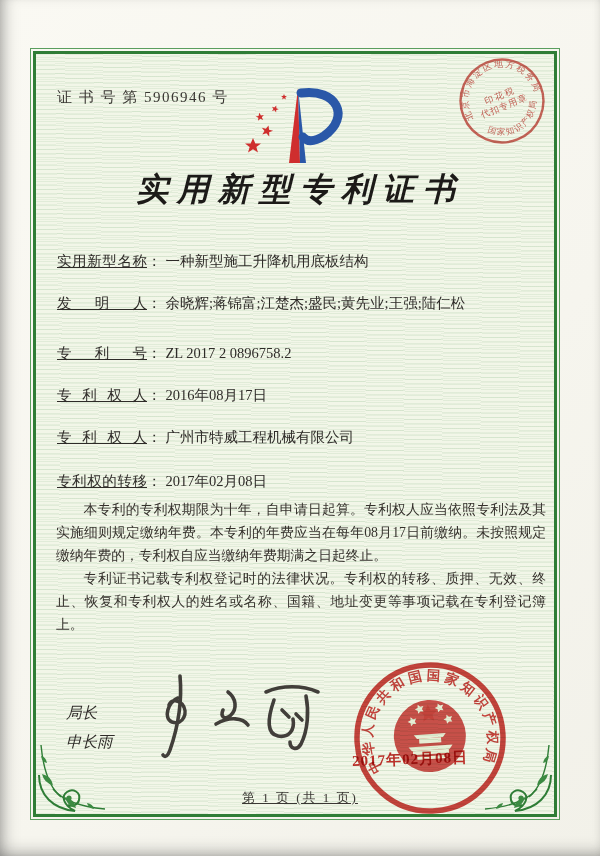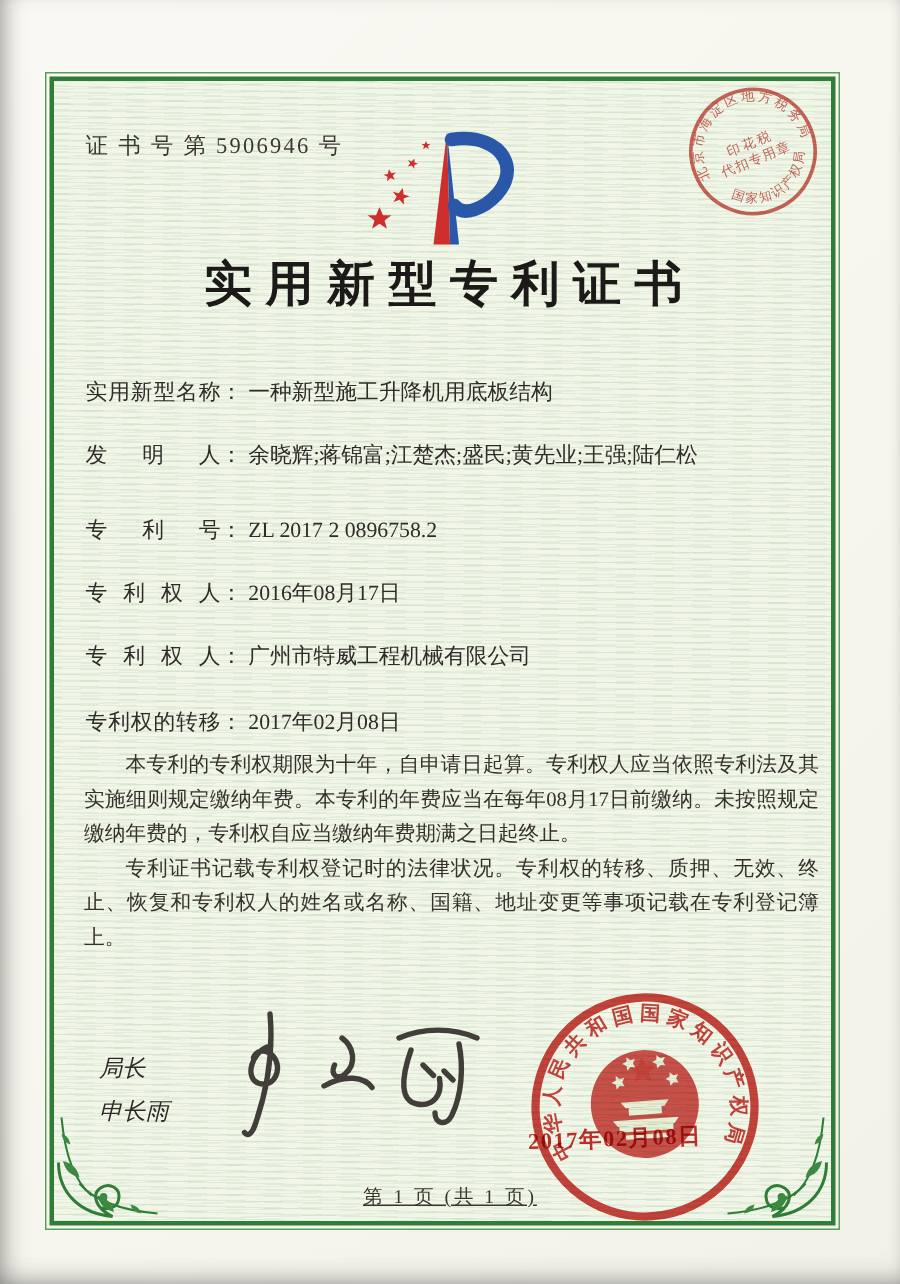--- a/index.html
+++ b/index.html
@@ -24,25 +24,25 @@
       repeating-linear-gradient(1.5deg, rgba(118,172,118,.14) 0 1px, rgba(255,255,255,0) 1px 4px),
       repeating-linear-gradient(178.5deg, rgba(118,172,118,.10) 0 1px, rgba(255,255,255,0) 1px 5px),
       #f2f6e8;
   }
   .cert-number{
     position:absolute;left:57px;top:88px;font-size:15px;letter-spacing:1.5px;color:#3a3733;
   }
   .logo{position:absolute;left:237px;top:84px;width:126px;height:86px;}
   .title{
     position:absolute;left:0;right:0;top:168px;text-align:center;
-    font-size:32px;font-weight:bold;letter-spacing:9px;color:#1c1a18;
+    font-size:32px;font-weight:bold;letter-spacing:9px;color:#1c1a18;font-style:italic;
   }
   .fields{position:absolute;left:57px;top:248px;width:470px;}
   .field-row{position:absolute;left:0;font-size:14.5px;white-space:nowrap;}
-  .field-label{display:inline-block;width:90px;text-align:justify;text-align-last:justify;}
+  .field-label{display:inline-block;width:90px;text-align:justify;text-align-last:justify;text-decoration:underline;}
   .field-colon{display:inline-block;margin-right:4px;}
   .r0{top:4px}.r1{top:46px}.r2{top:96px}.r3{top:138px}.r4{top:180px}.r5{top:224px}
   .paragraphs{
     position:absolute;left:56px;top:498px;width:490px;
     font-size:13.8px;line-height:1.67;color:#35312c;text-align:justify;
   }
   .paragraphs p{margin:0;text-indent:2em;}
   .officer{position:absolute;left:66px;top:698px;font-size:15.5px;line-height:1.9;color:#2e2b28;font-style:italic;}
   .signature{position:absolute;left:148px;top:668px;width:195px;height:105px;}
   .grant-seal{position:absolute;left:350px;top:658px;width:160px;height:160px;transform:rotate(-4deg);opacity:.9;mix-blend-mode:multiply;}

